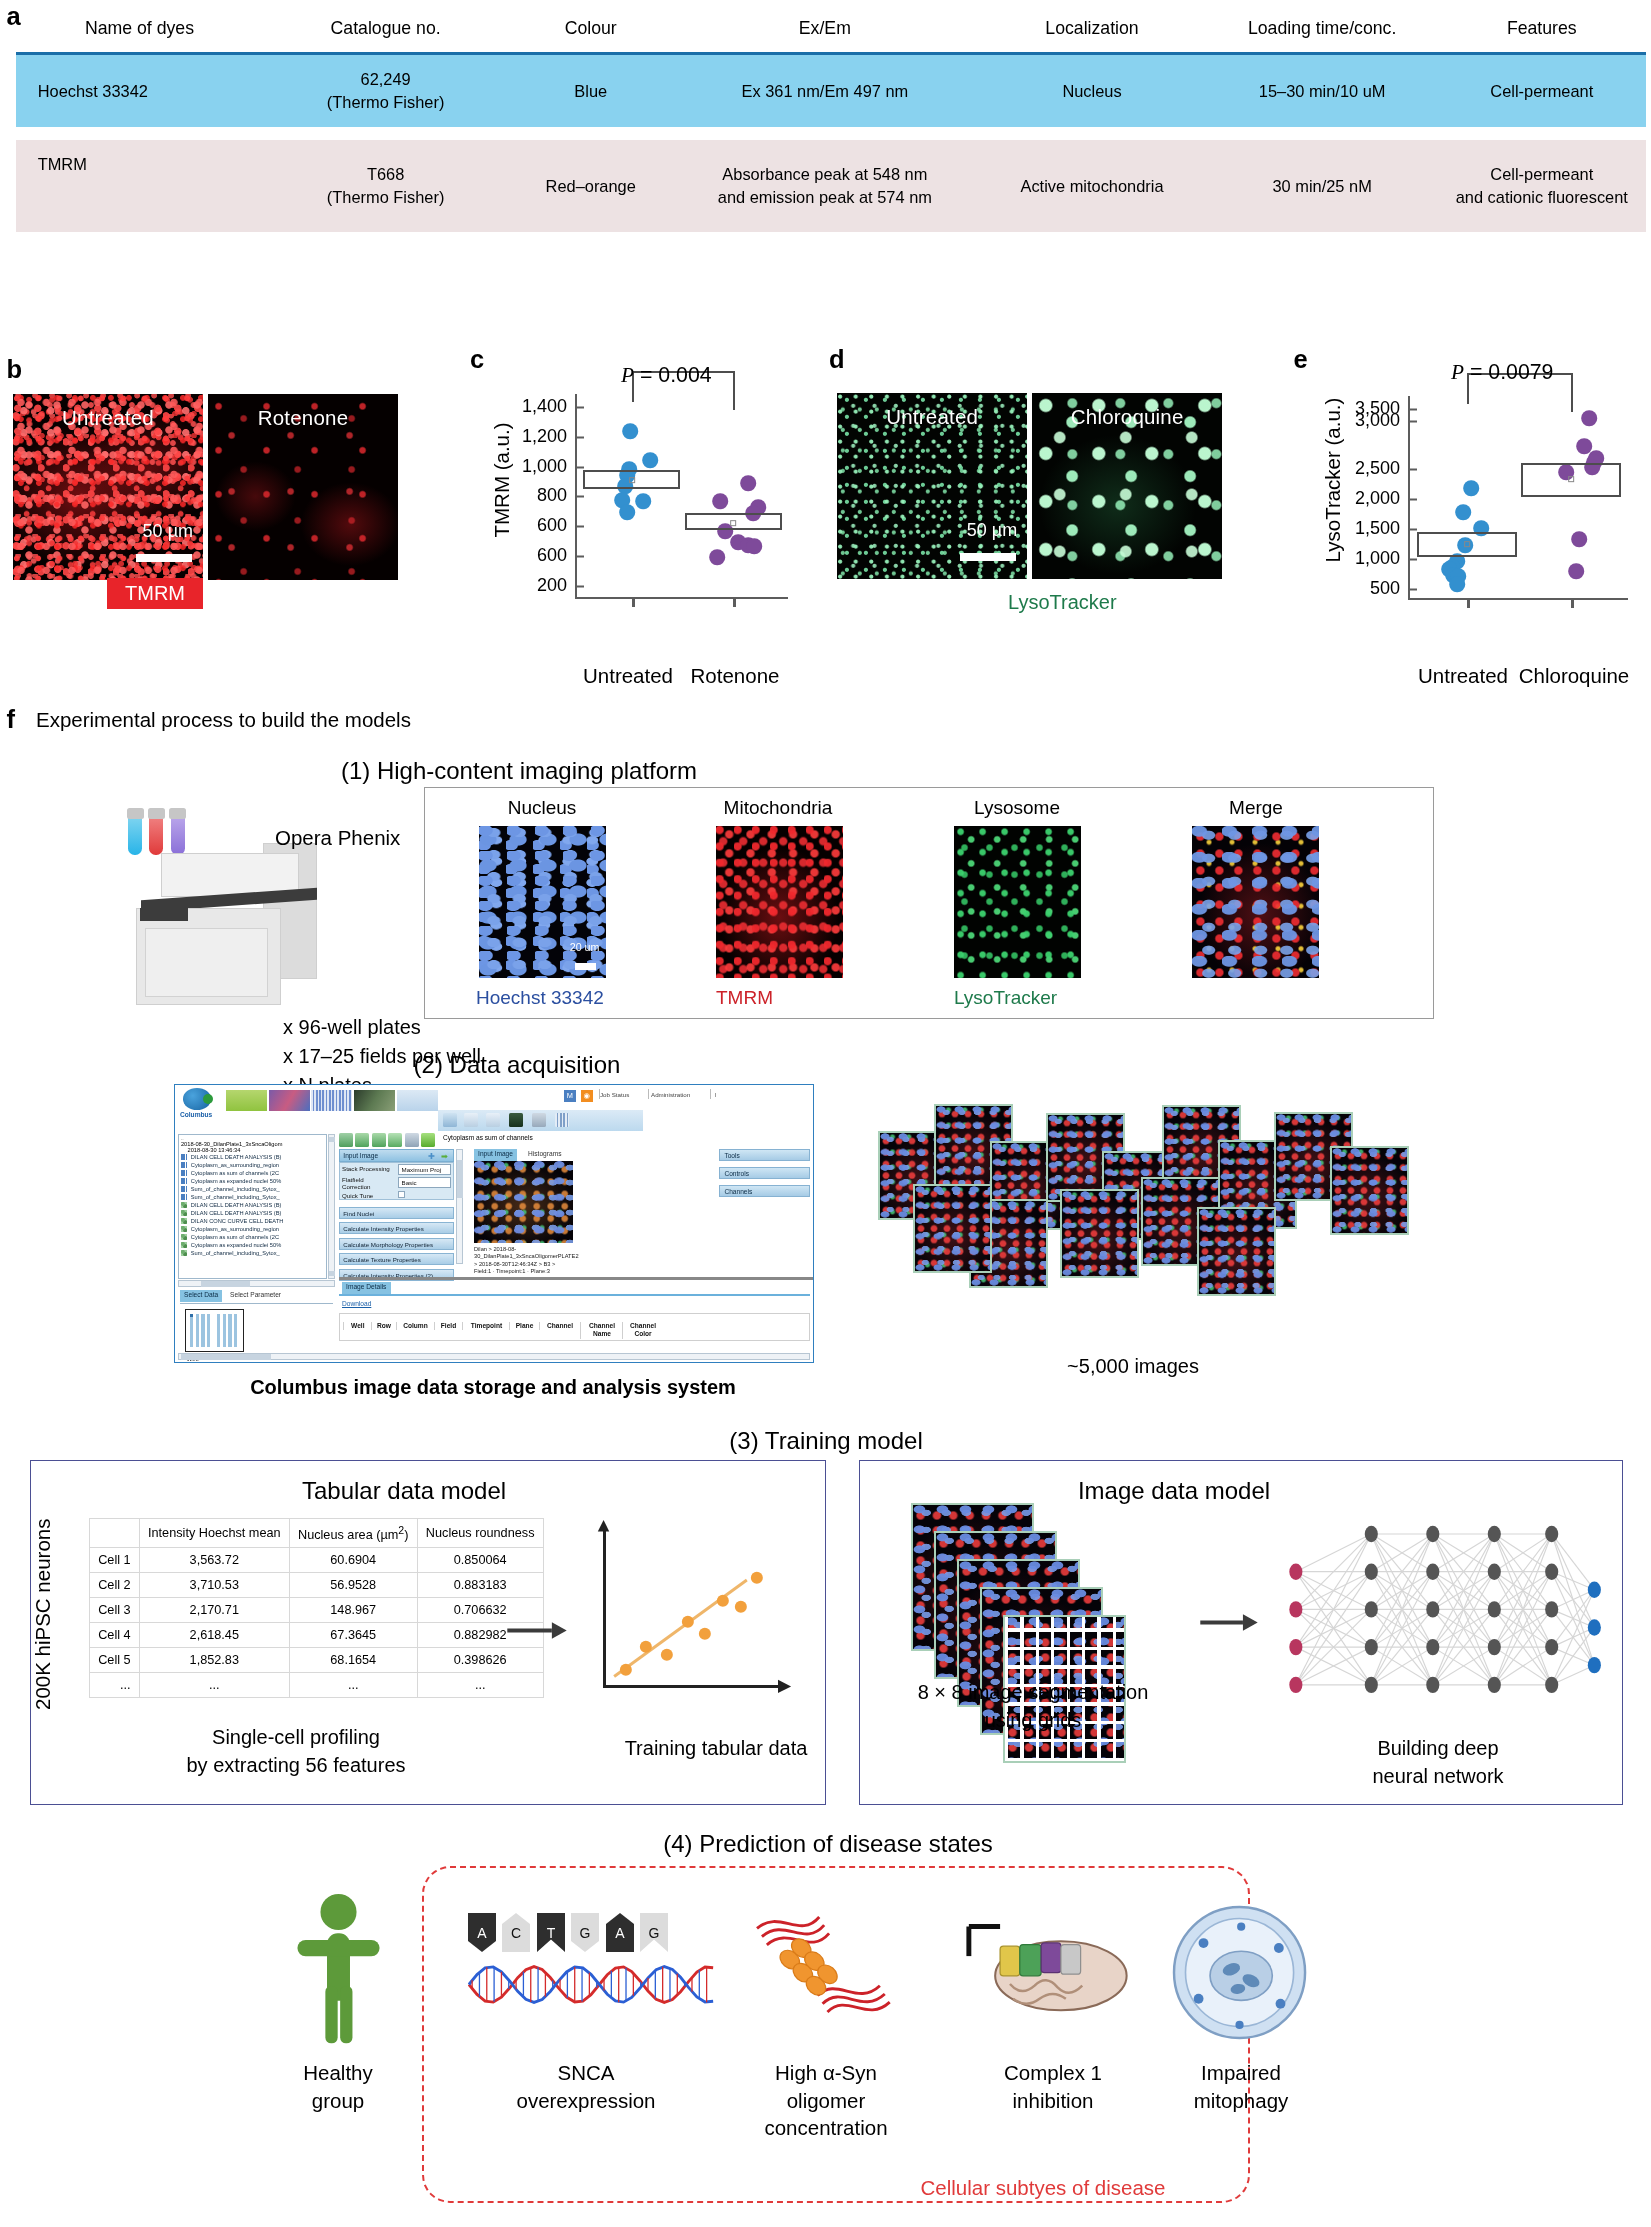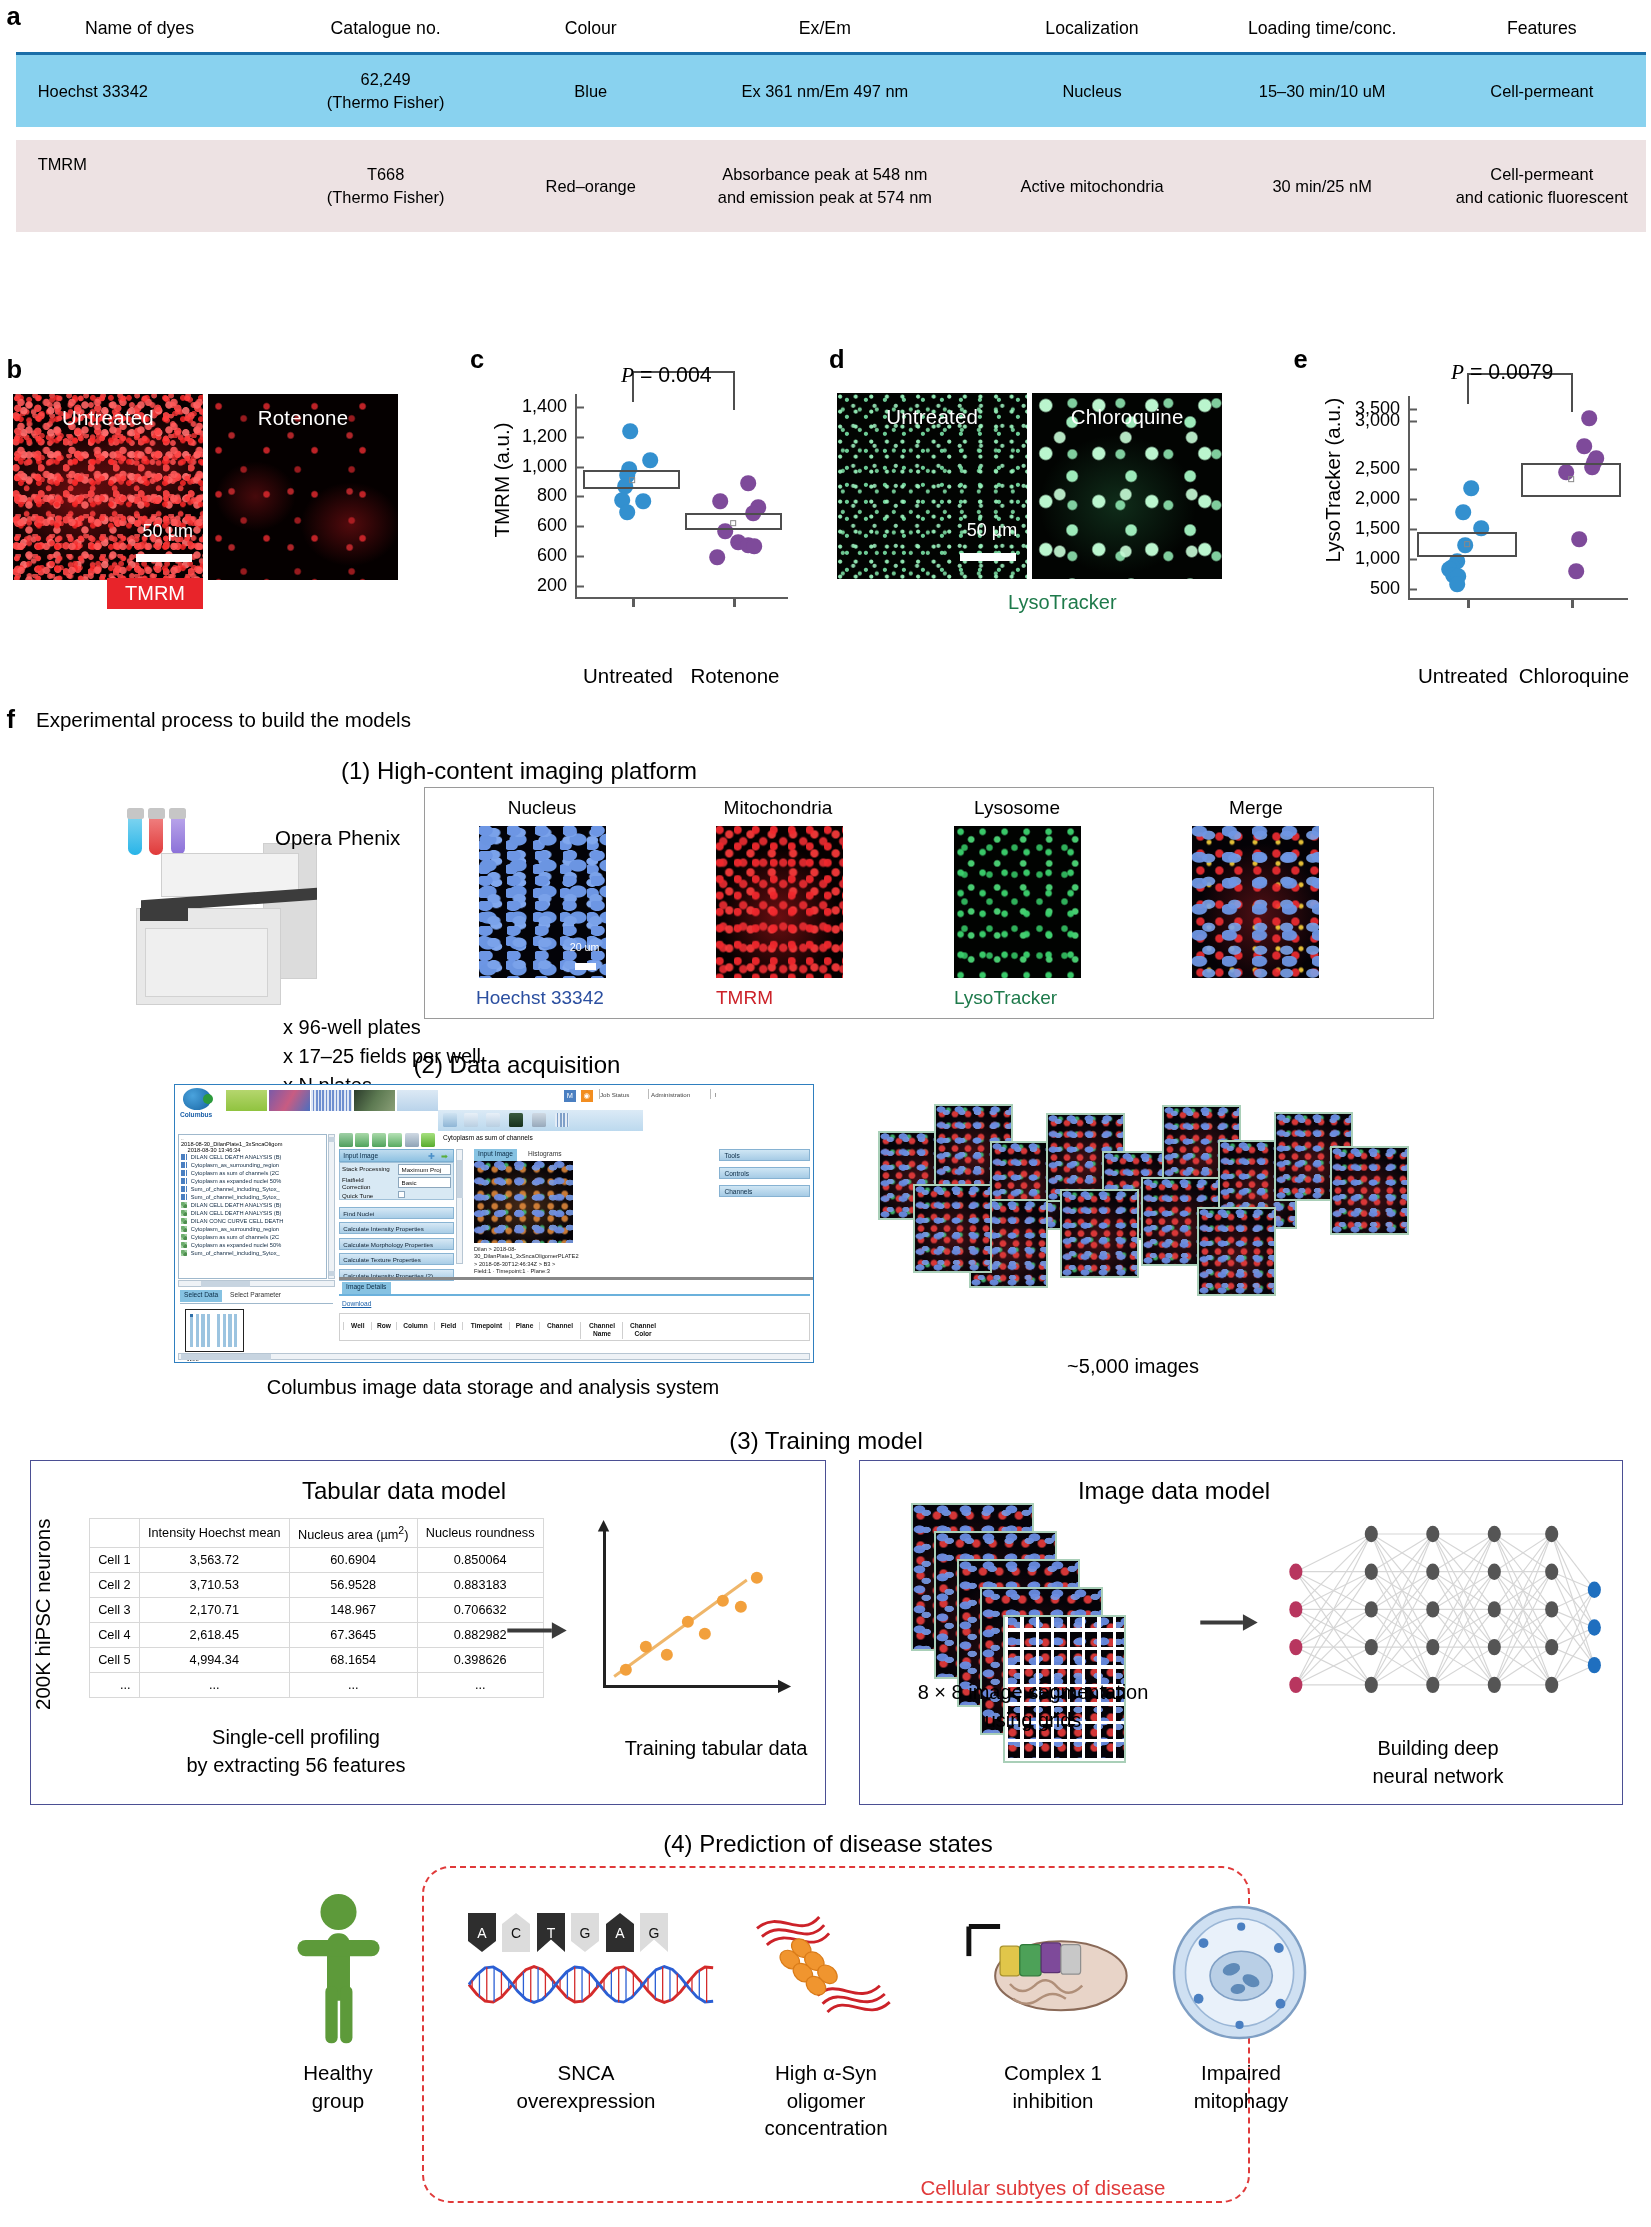--- a/index.html
+++ b/index.html
@@ -164,21 +164,21 @@
   #columbus .cb-tab.on { background:#86c2e2; color:#062; color:#0b2b45; }
   #columbus .cb-tab.off { background:#fff; color:#333; }
   #columbus .cb-cap { position:absolute; font-size:5.7px; color:#1a1a1a; line-height:7.4px; white-space:pre-line; }
   #columbus .cb-link { position:absolute; font-size:6.6px; color:#1a5fa8; text-decoration:underline; }
   #columbus .cb-th { position:absolute; font-size:6.6px; font-weight:bold; color:#111; text-align:center;
       border-left:0.8px solid #cfcfcf; line-height:8.2px; }
   #columbus .cb-right { position:absolute; right:0; top:0; bottom:0; width:97px; background:#fff; }
   #columbus .cb-rbtn { position:absolute; left:3.3px; right:3.3px; height:12.3px;
       background:linear-gradient(#cfe6f4,#a6cbe5); border:0.8px solid #86b2d2;
       font-size:6.6px; color:#0b2b45; padding-left:4.1px; line-height:11.5px; }
-  .cb-caption { position:absolute; font-size:20px; transform:translateX(-50%); white-space:nowrap; }
+  .cb-caption { position:absolute; font-size:20px; transform:translateX(-50%); white-space:nowrap;font-weight:bold; }
 
   
   .imgstack-card { position:absolute; border:2.5px solid #a9cfb8; }
   .stack-label { position:absolute; font-size:20px; transform:translateX(-50%); white-space:nowrap; }
 
   
   table.feat { border-collapse:collapse; position:absolute; font-size:12.7px; }
   table.feat th { font-weight:normal; border:0.8px solid #d8d8d8; padding:5px 8.2px; text-align:center; white-space:nowrap; }
   table.feat td { border:0.8px solid #d8d8d8; padding:5px 8.2px; text-align:center; white-space:nowrap; }
   table.feat td.rowname { text-align:right; }
@@ -643,21 +643,21 @@
           <td>0.706632</td>
         </tr>
         <tr>
           <td class="rowname">Cell 4</td>
           <td>2,618.45</td>
           <td>67.3645</td>
           <td>0.882982</td>
         </tr>
         <tr>
           <td class="rowname">Cell 5</td>
-          <td>4,994.34</td>
+          <td>1,852.83</td>
           <td>68.1654</td>
           <td>0.398626</td>
         </tr>
         <tr>
           <td class="rowname">...</td>
           <td>...</td>
           <td>...</td>
           <td>...</td>
         </tr>
       </tbody>

